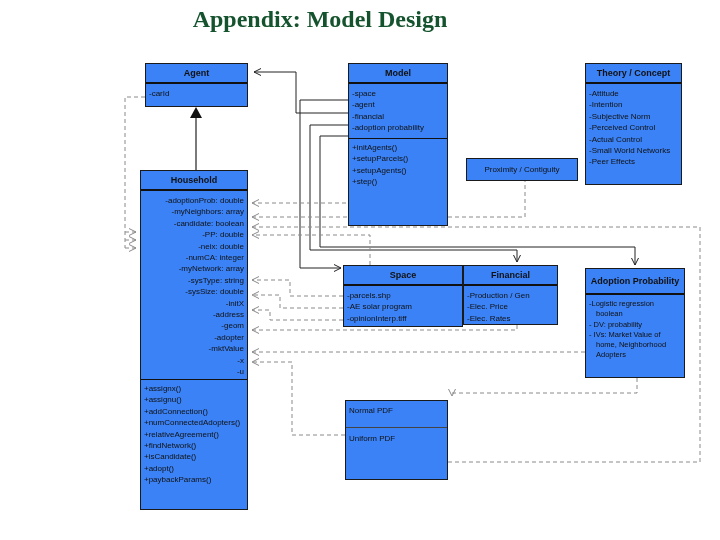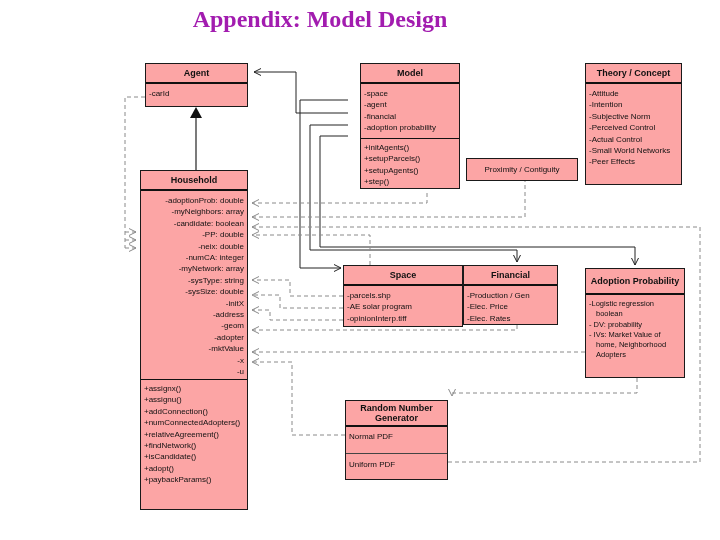--- a/index.html
+++ b/index.html
@@ -1,21 +1,21 @@
 <!DOCTYPE html>
 <html><head>
 <meta charset="utf-8">
 <style>
   html,body{margin:0;padding:0;background:#fff;}
   .stage{position:relative;width:720px;height:540px;background:#fff;overflow:hidden;
          font-family:"Liberation Sans",sans-serif;}
   .slide-title{position:absolute;top:6px;left:0;width:640px;margin:0;text-align:center;
-         font-family:"Liberation Serif",serif;font-weight:bold;font-size:24px;color:#a21caf;}
+         font-family:"Liberation Serif",serif;font-weight:bold;font-size:24px;color:#14532d;}
   svg.connectors{position:absolute;left:0;top:0;z-index:1;}
-  .uml{position:absolute;z-index:2;background:#fca5a5;border:1.5px solid #1a1a1a;
+  .uml{position:absolute;z-index:2;background:#3b82f6;border:1.5px solid #1a1a1a;
        box-sizing:border-box;font-size:8px;color:#111;overflow:hidden;}
   .uml-title{border-bottom:2px solid #111;font-weight:bold;font-size:9px;line-height:10px;
        text-align:center;display:flex;align-items:center;justify-content:center;
        height:20px;box-sizing:border-box;padding:0 2px;}
   .uml-attrs{padding:4px 3px 2px;box-sizing:border-box;}
   .uml-methods{border-top:1.5px solid #111;padding:3px 3px 2px;box-sizing:border-box;}
   .uml-attrs div,.uml-methods div{padding-left:7px;text-indent:-7px;line-height:11.4px;}
   
   .model .uml-attrs{height:54px;}
   .household .uml-attrs{height:188px;text-align:right;}
@@ -67,21 +67,21 @@
     <path d="M125,248 L136,248" fill="none" stroke="#8a8a8a" stroke-width="1" stroke-dasharray="4 3" marker-end="url(#ag)"></path>
   </svg>
 
   <div id="boxes">
       <div class="uml agent" style="left: 145px; top: 63px; width: 103px; height: 44px;">
         <div class="uml-title">Agent</div>
         <div class="uml-attrs">
           <div>-carId</div>
         </div>
       </div>
-      <div class="uml model" style="left: 348px; top: 63px; width: 100px; height: 126px; margin-left: 12px;">
+      <div class="uml model" style="left: 348px; top: 63px; width: 100px; height: 163px;">
         <div class="uml-title">Model</div>
         <div class="uml-attrs">
           <div>-space</div>
           <div>-agent</div>
           <div>-financial</div>
           <div>-adoption probability</div>
         </div>
         <div class="uml-methods">
           <div>+initAgents()</div>
           <div>+setupParcels()</div>
@@ -154,21 +154,20 @@
       </div>
       <div class="uml adoption" style="left: 585px; top: 268px; width: 100px; height: 110px;">
         <div class="uml-title">Adoption Probability</div>
         <div class="uml-attrs">
           <div>-Logistic regression boolean</div>
           <div>-  DV: probability</div>
           <div>-  IVs: Market Value of home, Neighborhood Adopters</div>
         </div>
       </div>
       <div class="uml rng" style="left: 345px; top: 400px; width: 103px; height: 80px;">
-        <div class="uml-title">Random Number Generator</div>
         <div class="uml-attrs">
           <div>Normal PDF</div>
         </div>
         <div class="uml-methods">
           <div>Uniform PDF</div>
         </div>
       </div>
     </div>
 </div>
 

